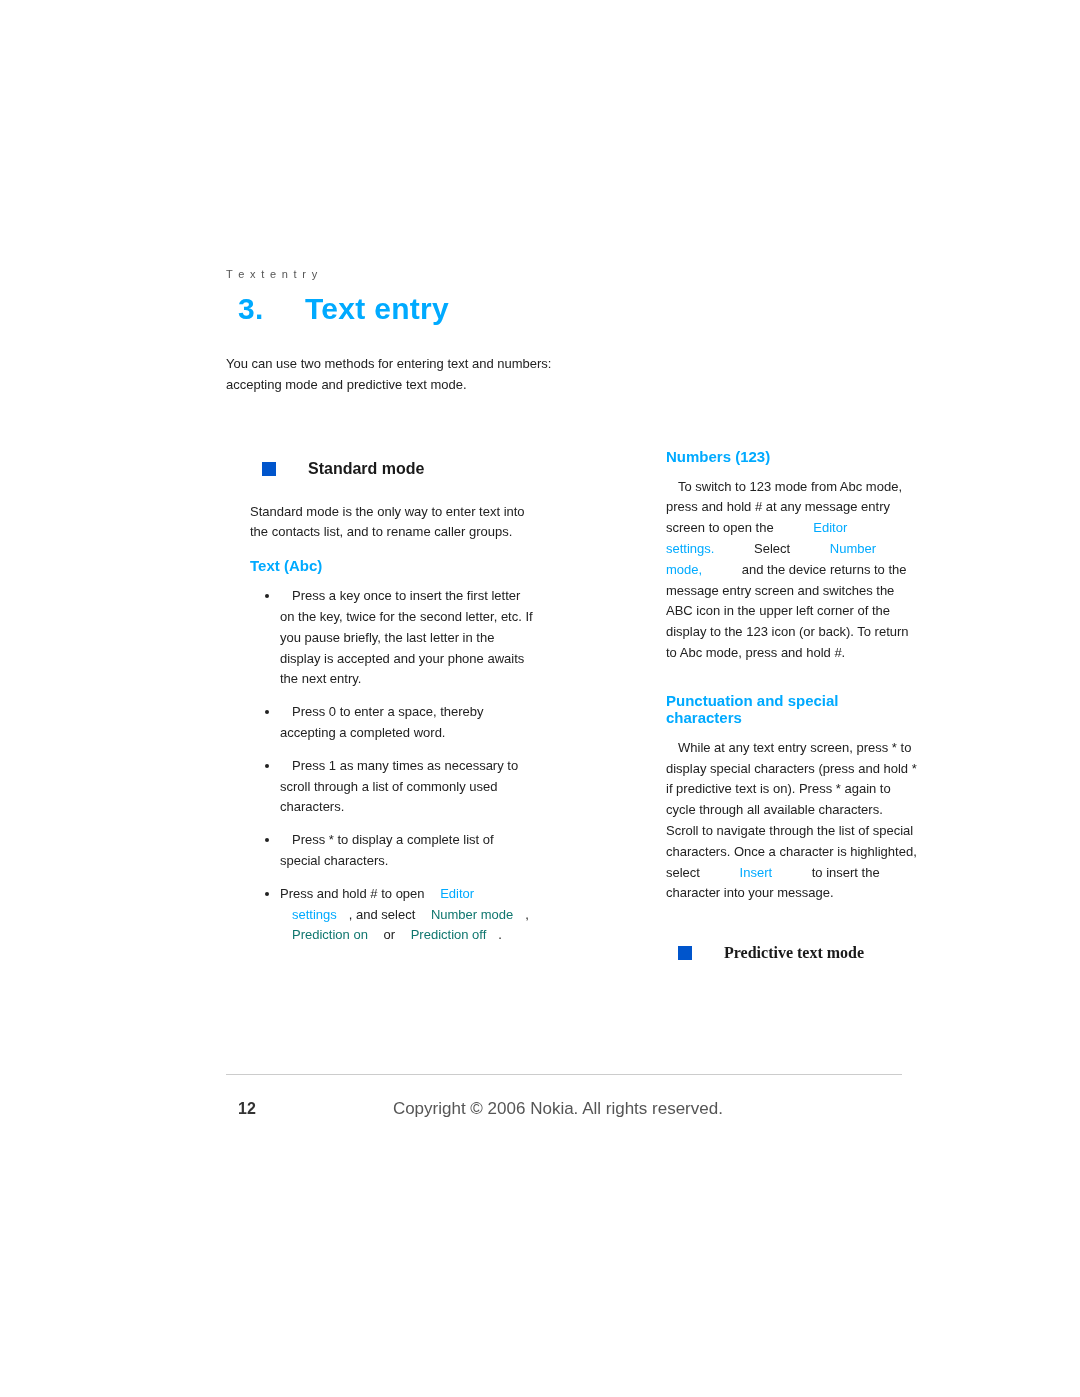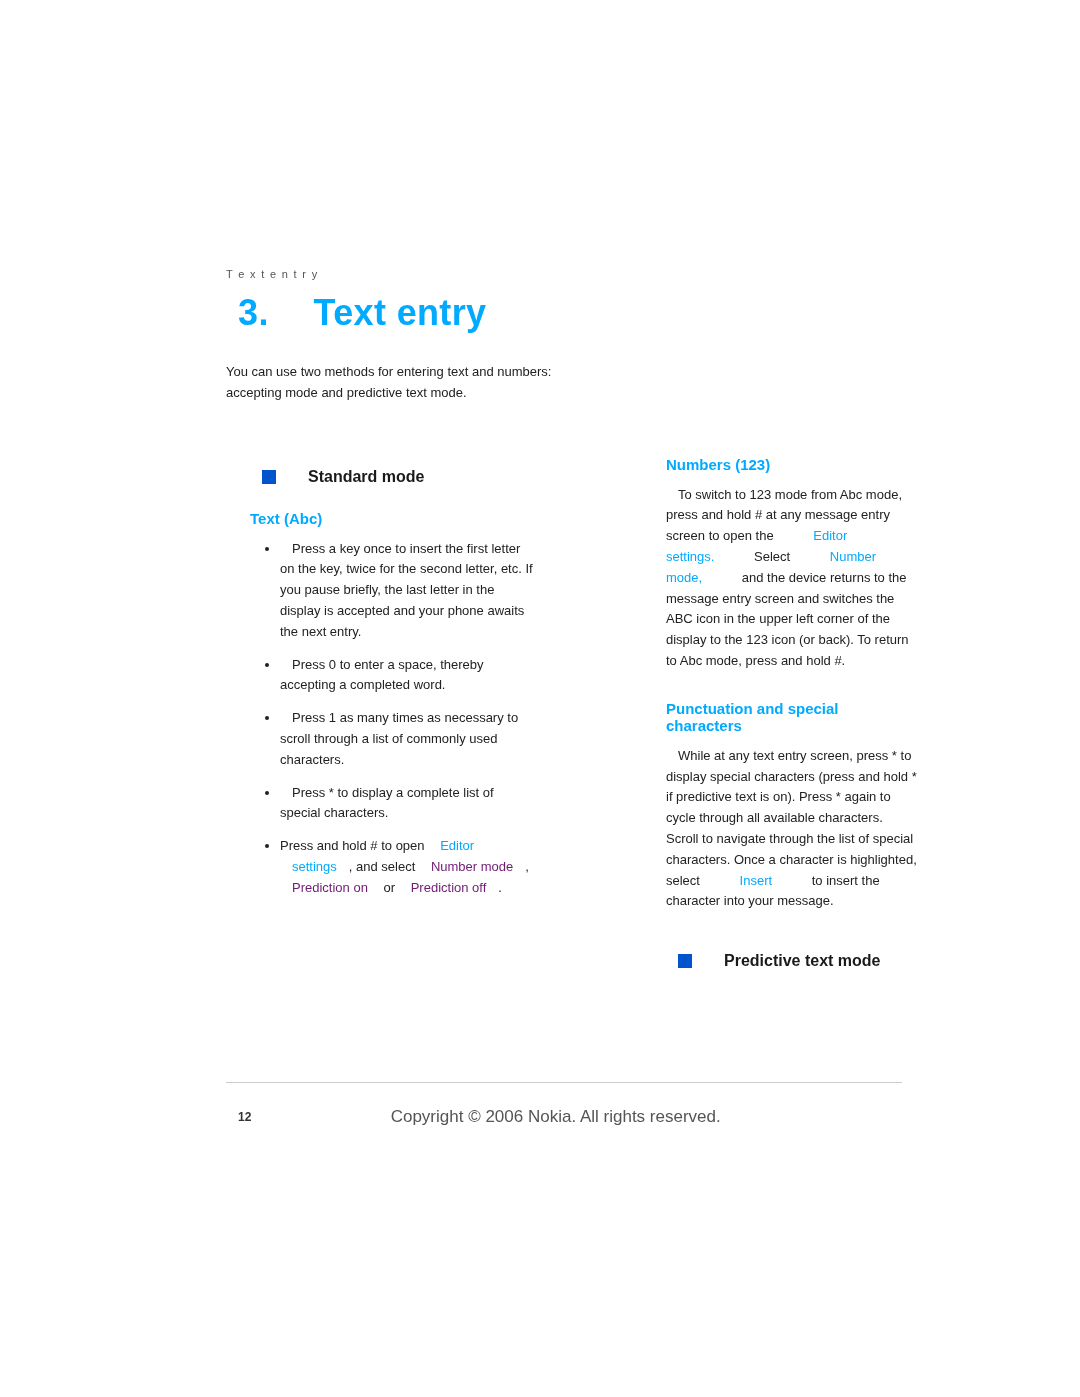--- a/index.html
+++ b/index.html
@@ -36,21 +36,21 @@
     .breadcrumb {
       font-size: 11px;
       color: #555;
       letter-spacing: 0.12em;
       text-transform: none;
       margin-bottom: 10px;
       font-style: normal;
     }
 
     .chapter-title {
-      font-size: 36px;
+      font-size: 30px;
       font-weight: bold;
       color: #00aaff;
       margin-bottom: 28px;
       letter-spacing: 0.01em;
     }
 
     .intro-text {
       font-size: 13px;
       color: #222;
       line-height: 1.6;
@@ -118,47 +118,48 @@
       line-height: 1.6;
       margin-bottom: 8px;
     }
 
     .link-blue {
       color: #00aaff;
       text-decoration: none;
     }
 
     .link-green {
-      color: #701a75;
+      color: #0f766e;
       text-decoration: none;
     }
 
     .section-numbers {
       margin-bottom: 28px;
     }
 
     .section-punctuation {
       margin-bottom: 28px;
     }
 
     .section-predictive {
       margin-bottom: 28px;
+      font-family: Liberation Serif, serif;
     }
 
     .footer {
       border-top: 1px solid #ccc;
       padding-top: 12px;
       margin-top: 60px;
       display: flex;
       justify-content: space-between;
       align-items: center;
     }
 
     .footer-page-num {
-      font-size: 12px;
+      font-size: 16px;
       color: #333;
       font-weight: bold;
     }
 
     .footer-copyright {
       font-size: 17px;
       color: #555;
       text-align: center;
       flex: 1;
     }
@@ -178,20 +179,21 @@
     <p class="intro-text">You can use two methods for entering text and numbers: accepting mode and predictive text mode.</p>
 
     <div class="two-col">
 
       <div class="col-left">
 
         <div class="section-heading-with-box">
           <span class="blue-box-icon"></span>
           <span>Standard mode</span>
         </div>
+        <p class="body-text">Standard mode is the only way to enter text into the contacts list, and to rename caller groups.</p>
 
         <div class="section-heading-blue">Text (Abc)</div>
         <ul class="bullet-list">
           <li>
             <span>Press a key once to insert the first letter on the key, twice for the second letter, etc. If you pause briefly, the last letter in the display is accepted and your phone awaits the next entry.</span>
           </li>
           <li>
             <span>Press 0 to enter a space, thereby accepting a completed word.</span>
           </li>
           <li>

